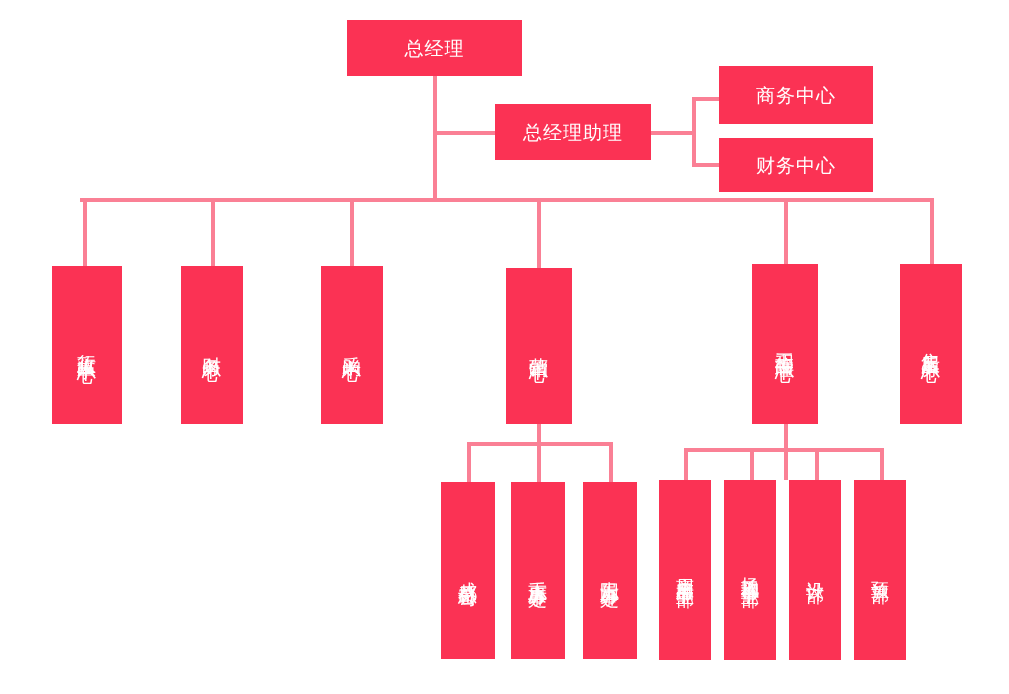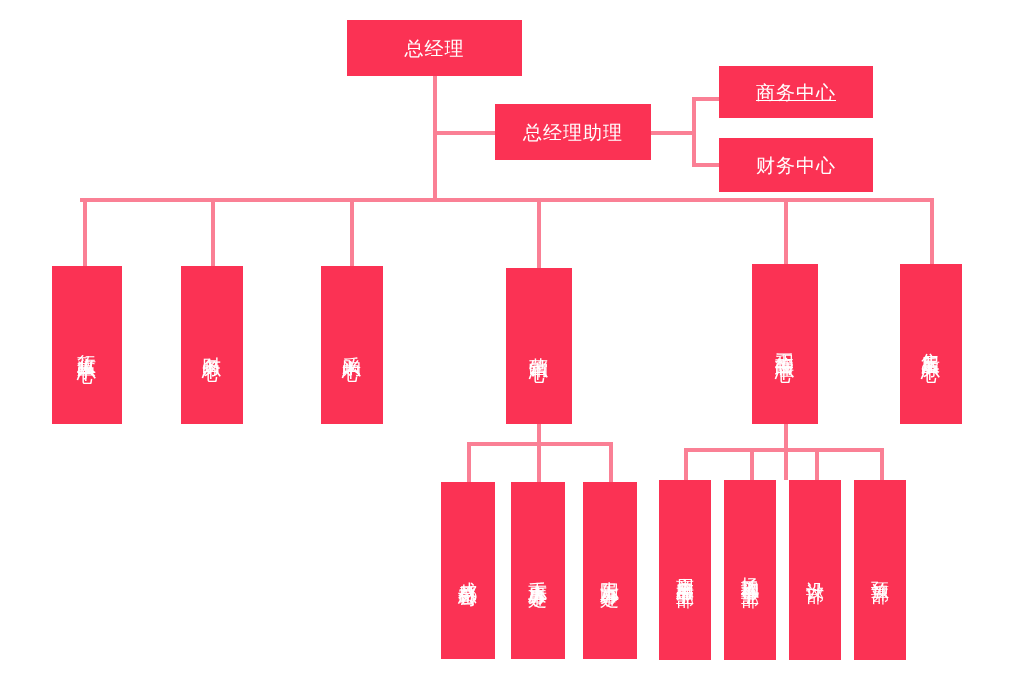--- a/index.html
+++ b/index.html
@@ -97,21 +97,21 @@
   <div class="line vt" style="left:880px; top:448px; height:34px;"></div>
 
   <div class="node h" style="left:347px; top:20px; width:175px; height:56px;">
     <span class="label">总经理</span>
   </div>
 
   <div class="node h" style="left:495px; top:104px; width:156px; height:56px;">
     <span class="label">总经理助理</span>
   </div>
 
-  <div class="node h" style="left:719px; top:66px; width:154px; height:52px;text-decoration:underline;">
+  <div class="node h" style="left:719px; top:66px; width:154px; height:58px;">
     <span class="label">商务中心</span>
   </div>
 
   <div class="node h" style="left:719px; top:138px; width:154px; height:54px;">
     <span class="label">财务中心</span>
   </div>
 
   <div class="node v" style="left:52px; top:266px; width:70px; height:158px;">
     <span class="label">行政人事中心</span>
   </div>

